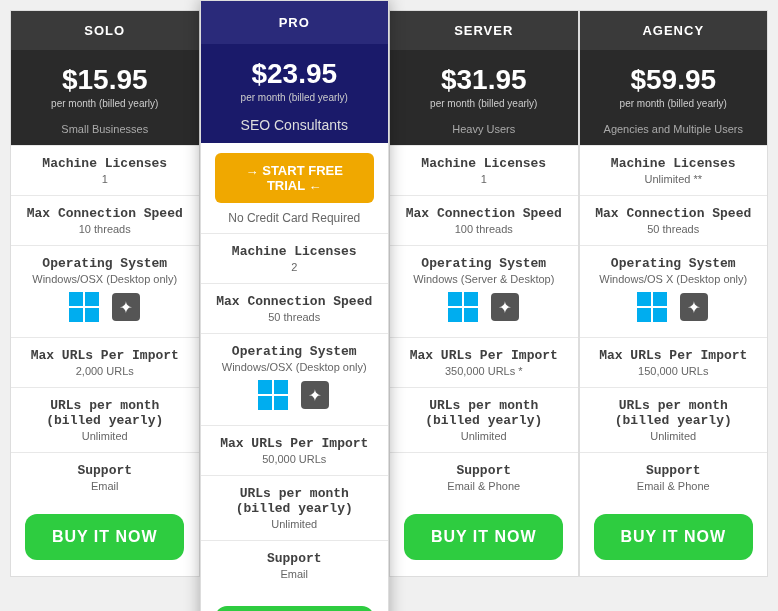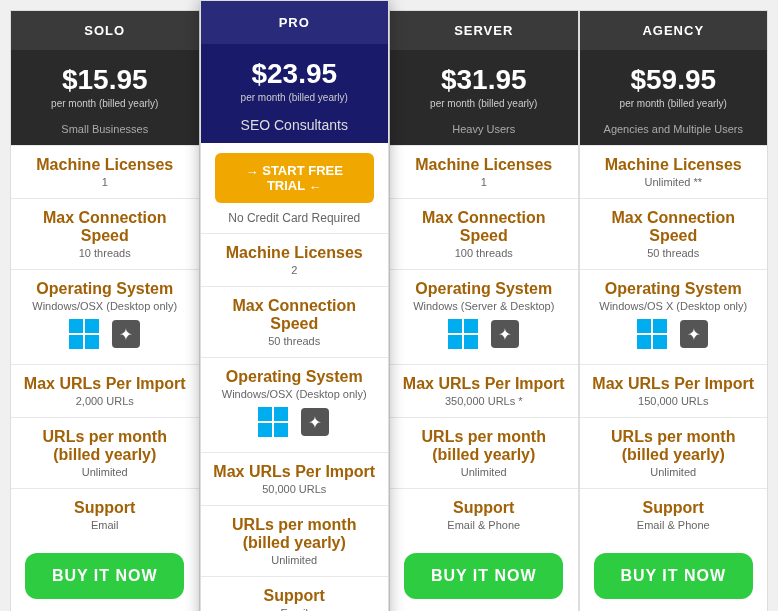--- a/index.html
+++ b/index.html
@@ -89,23 +89,24 @@
     .no-credit {
       font-size: 12px;
       color: #666;
       padding: 4px 8px 8px;
     }
     .feature-row {
       border-top: 1px solid #e8e8e8;
       padding: 10px 8px;
     }
     .feature-label {
-      font-size: 16px;
-      font-weight: bold;
-      color: #a16207;
+      font-size: 13px;
+      font-weight: bold;
+      color: #404040;
+      font-family: Liberation Mono, monospace;
     }
     .feature-value {
       font-size: 11px;
       color: #666;
       margin-top: 2px;
     }
     .os-icons {
       display: flex;
       justify-content: center;
       gap: 10px;

